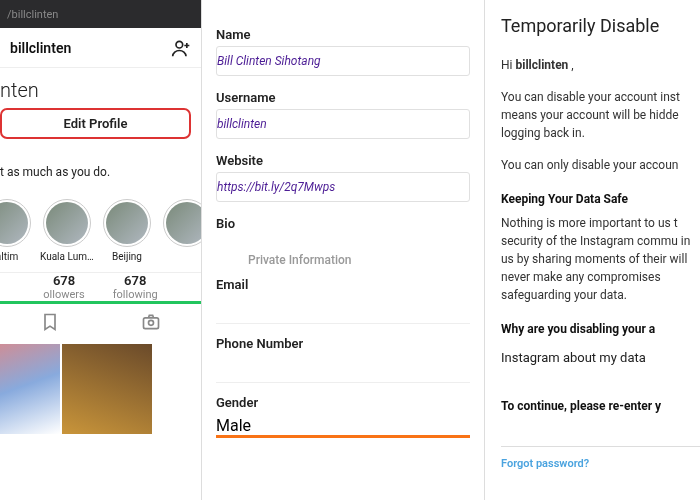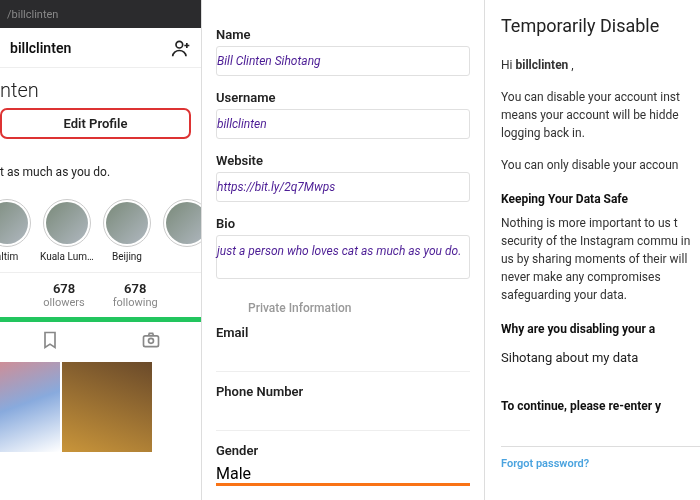--- a/index.html
+++ b/index.html
@@ -15,21 +15,21 @@
 .addperson { width:20px; height:20px; position:relative; }
 .addperson svg { width:20px; height:20px; stroke:#222; fill:none; stroke-width:2; }
 .display-name { font-size:20px; font-weight:300; color:#222; padding:10px 0 6px 0; }
 .edit-btn { margin:0 10px 0 0; border:2px solid #d33; background:#fff; text-align:center; padding:6px 0; font-size:13px; font-weight:600; color:#222; border-radius:7px;}
 .bio-line { font-size:12px; color:#222; padding:26px 0 14px 0; }
 .stories { display:flex; gap:6px; padding:6px 0 10px 0; margin-left:-20px;}
 .story { display:flex; flex-direction:column; align-items:center; width:54px; flex-shrink:0;}
 .story .ring { width:48px; height:48px; border-radius:50%; border:1px solid #ccc; padding:2px; }
 .story .img { width:100%; height:100%; border-radius:50%; background:linear-gradient(135deg,#7a8a7a,#b0b8c0);}
 .story .lbl { font-size:10px; color:#222; margin-top:4px; white-space:nowrap; overflow:hidden; text-overflow:ellipsis; max-width:54px;}
-.stats { display:flex; justify-content:center; gap:28px; border-top:1px solid #eee; border-bottom:5px solid #22c55e; padding:8px 0;}
+.stats { display:flex; justify-content:center; gap:28px; border-top:1px solid #eee; border-bottom:3px solid #22c55e; padding:0 0;}
 .stat { text-align:center; }
 .stat .n { font-size:13px; font-weight:600; color:#222;}
 .stat .l { font-size:11px; color:#888;}
 .tabs { display:flex; justify-content:space-around; padding:8px 0;}
 .tabs svg { width:20px; height:20px; stroke:#888; fill:none; stroke-width:2;}
 .grid { display:flex; gap:2px; margin-left:-30px;}
 .grid .ph { width:90px; height:90px; background:linear-gradient(135deg,#c97a3a,#3a4a7a); flex-shrink:0;}
 .grid .ph.a { background:linear-gradient(160deg,#d88,#8ad,#fff);}
 .grid .ph.b { background:linear-gradient(20deg,#c9953a,#6a4a2a);}
 
@@ -135,21 +135,20 @@
   <div class="fld">
     <div class="lab">Username</div>
     <div class="inp">billclinten</div>
   </div>
   <div class="fld">
     <div class="lab">Website</div>
     <div class="inp">https://bit.ly/2q7Mwps</div>
   </div>
   <div class="fld">
     <div class="lab">Bio</div>
-    <div class="inp bio">just a person who loves cat as much as you do.</div>
   </div>
   <div class="sect">Private Information</div>
   <div class="lab2">Email</div>
   <div class="blankline"></div>
   <div class="lab2">Phone Number</div>
   <div class="blankline"></div>
   <div class="lab2">Gender</div>
   <div class="inp" style="border:none;border-bottom:3px solid #f97316;border-radius:0;padding-left:0;">Male</div>
 
 </div>
@@ -158,18 +157,18 @@
   <h2>Temporarily Disable</h2>
   <p>
     <span>Hi </span><b>billclinten</b><span> ,</span>
   </p>
   <p>You can disable your account inst means your account will be hidde logging back in.</p>
   <p>You can only disable your accoun</p>
   <div class="strong">Keeping Your Data Safe</div>
   <p>Nothing is more important to us t security of the Instagram commu in us by sharing moments of their will never make any compromises safeguarding your data.</p>
   <div class="strong">Why are you disabling your a</div>
   <div class="reason-row">
-    <span>Sihotang about my data</span>
+    <span>Instagram about my data</span>
   </div>
   <div class="strong">To continue, please re-enter y</div>
   <div class="pwline"></div>
   <div class="linkish">Forgot password?</div>
 </div>
 
 </body></html>

